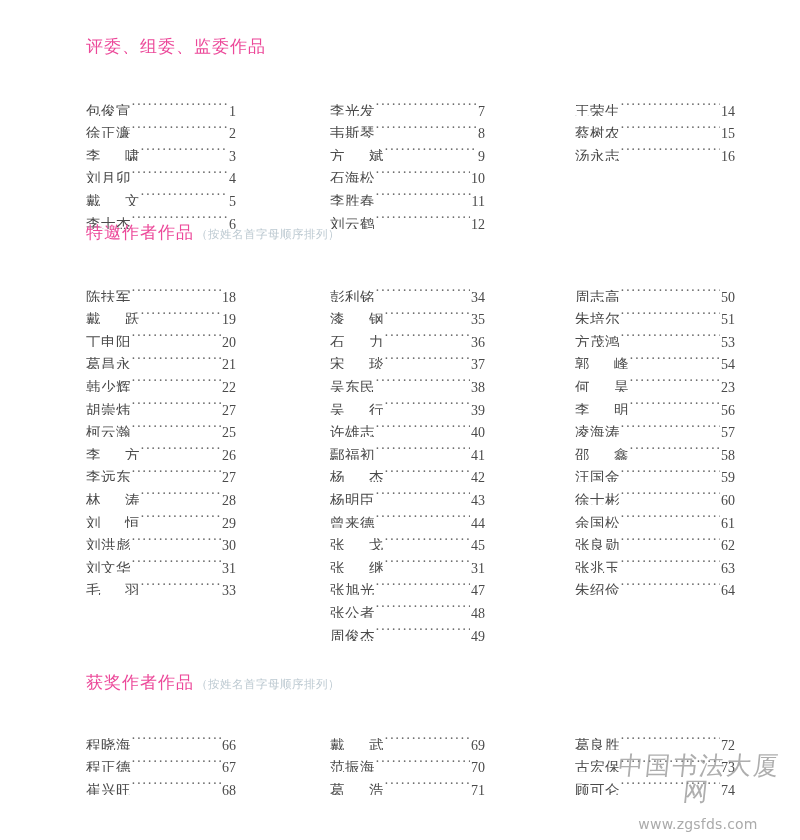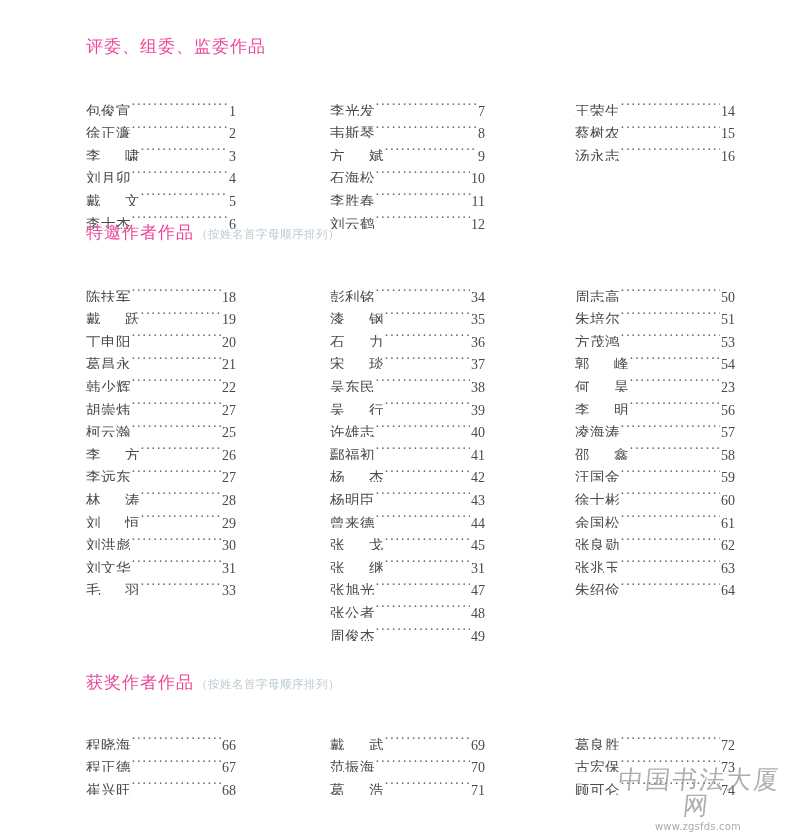--- a/index.html
+++ b/index.html
@@ -128,25 +128,25 @@
     font-size: 25px;
     color: #8f8f8f;
     font-family: "DejaVu Serif", "Liberation Serif", serif;
     letter-spacing: 2px;
     transform: skewX(-6deg);
     display: block;
     line-height: 1.05;
   }
   .wm-url {
     display: block;
-    font-size: 10px;
+    font-size: 14px;
     color: #8a8a8a;
     font-family: "DejaVu Sans", "Liberation Sans", sans-serif;
     letter-spacing: 0.2px;
-    margin-top: 2px;
+    margin-top: 11px;
   }
 </style>
 </head>
 <body>
 
 <div class="page">
   <div id="sections-root">
       <div class="section" style="top: 38px;">
         <div class="section-header"><span class="section-title">评委、组委、监委作品</span></div>
         <div class="cols" style="margin-top: 38px; height: 135.6px;">

